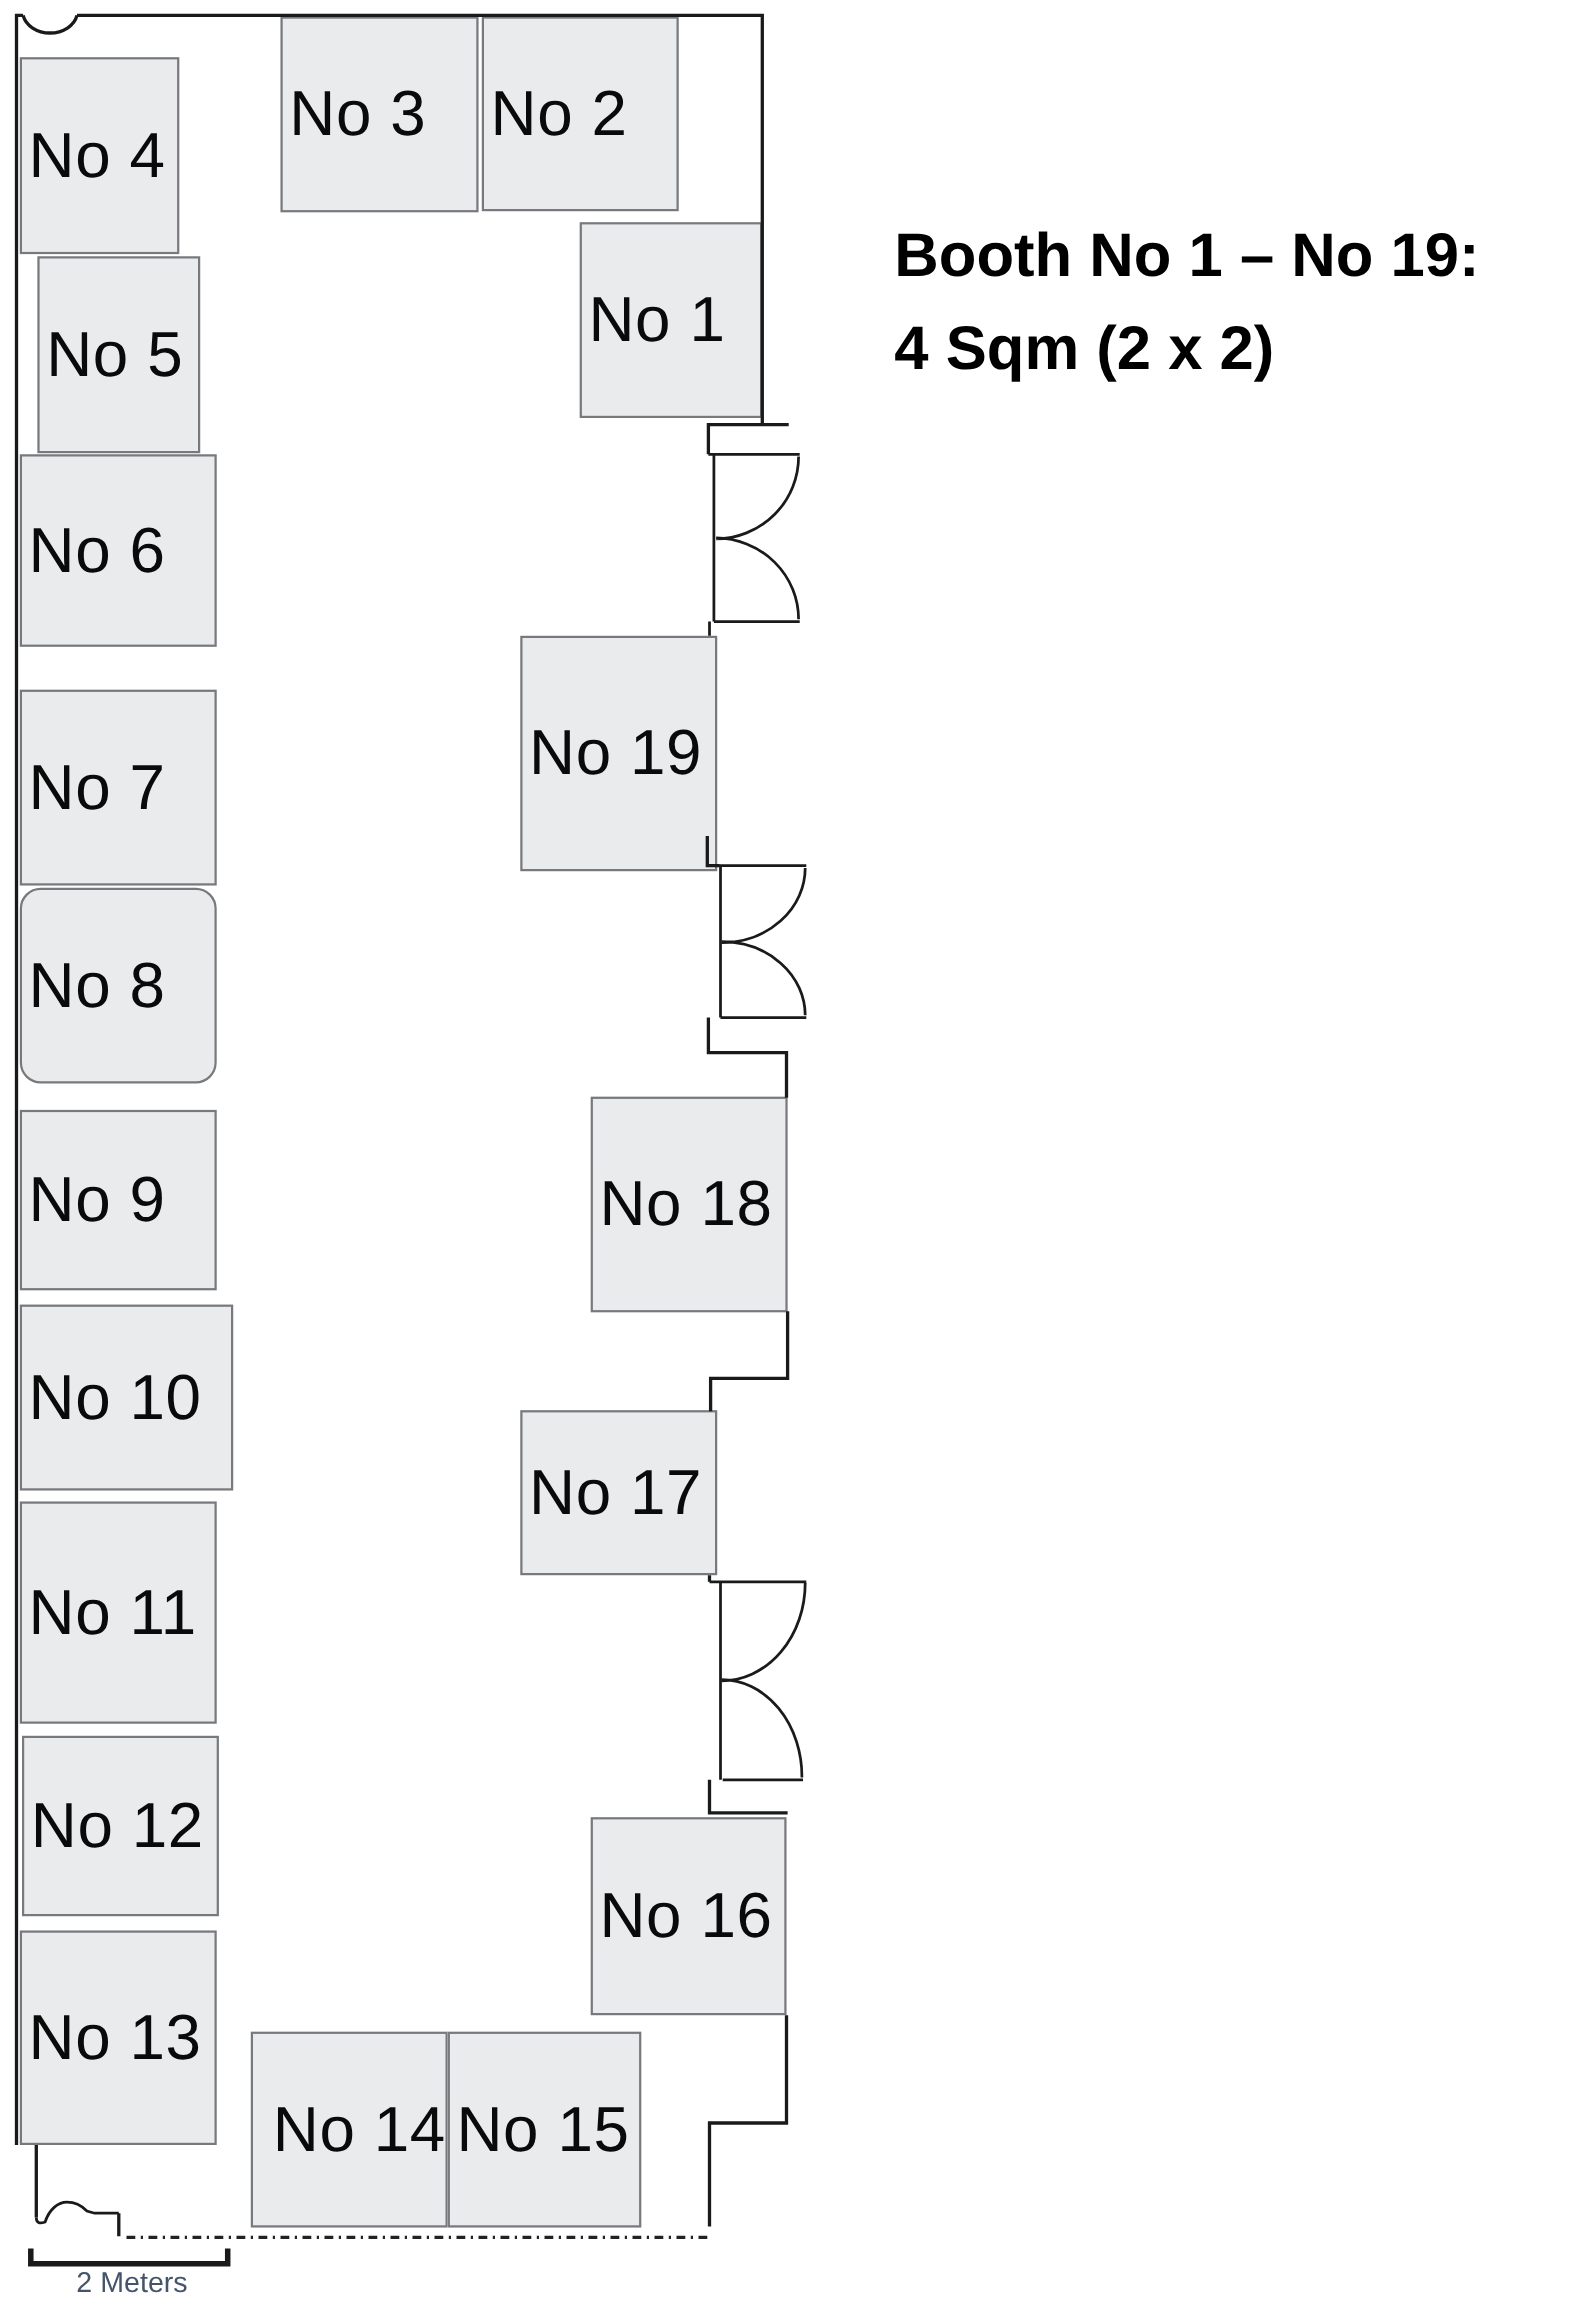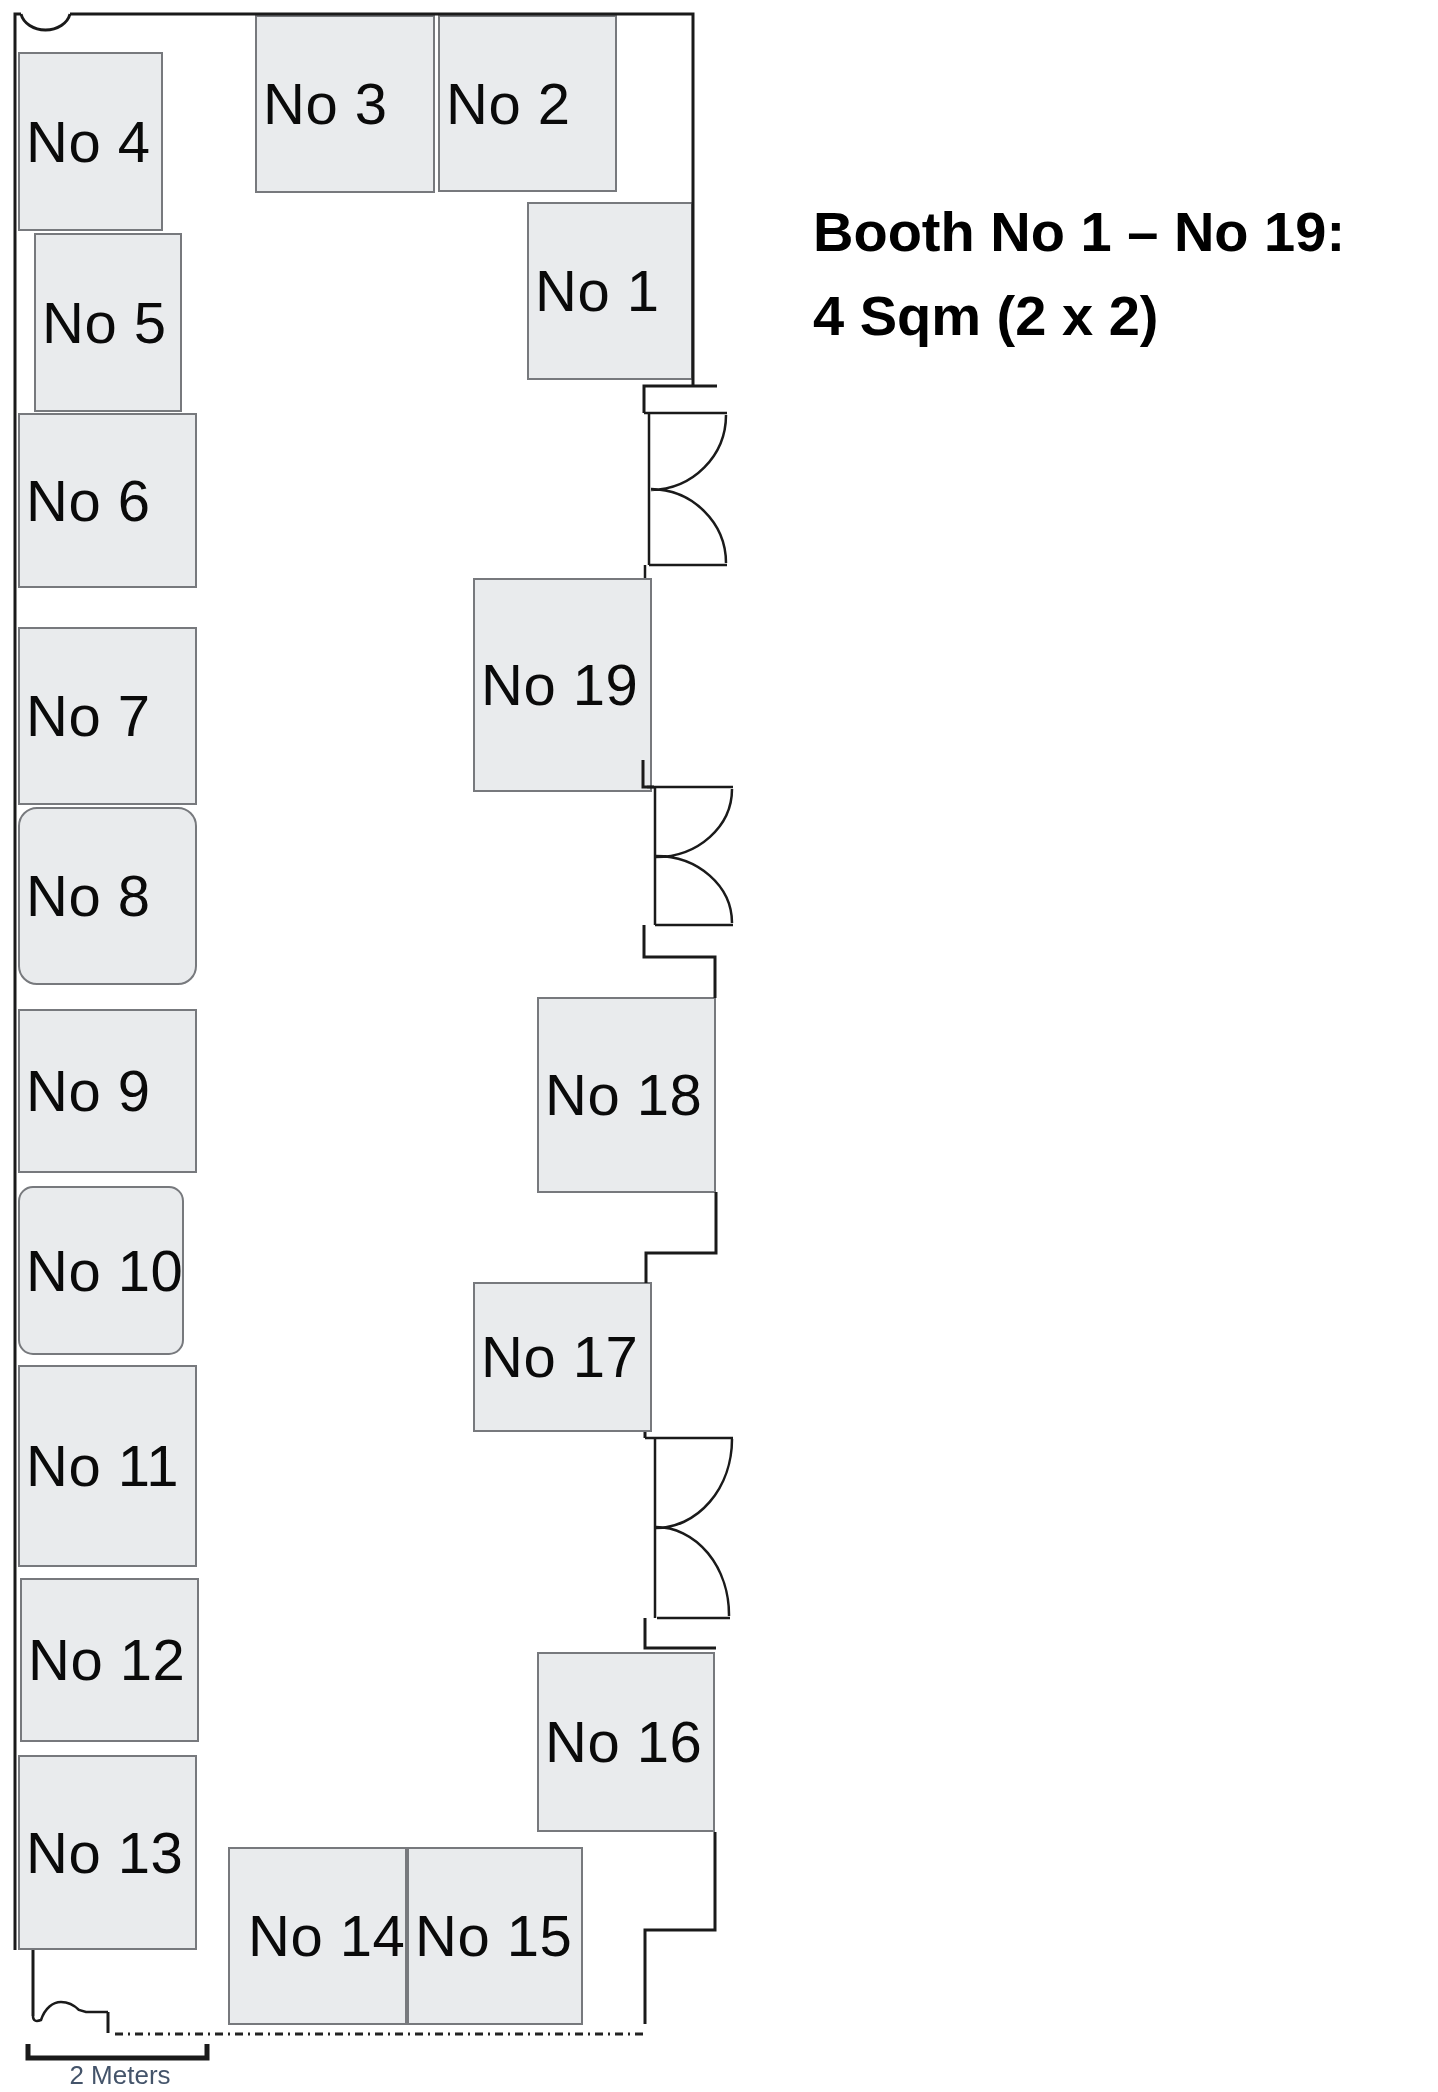--- a/index.html
+++ b/index.html
@@ -81,21 +81,21 @@
     </div>
   <div class="booth" style="left:18px;top:627px;width:179px;height:178px;">
       <span class="booth-label">No 7</span>
     </div>
   <div class="booth" style="left:18px;top:807px;width:179px;height:178px;border-radius:19px;">
       <span class="booth-label">No 8</span>
     </div>
   <div class="booth" style="left:18px;top:1009px;width:179px;height:164px;">
       <span class="booth-label">No 9</span>
     </div>
-  <div class="booth" style="left:18px;top:1186px;width:166px;height:169px;border-radius:15px;">
+  <div class="booth" style="left:18px;top:1186px;width:194px;height:169px;">
       <span class="booth-label">No 10</span>
     </div>
   <div class="booth" style="left:18px;top:1365px;width:179px;height:202px;">
       <span class="booth-label">No 11</span>
     </div>
   <div class="booth" style="left:20px;top:1578px;width:179px;height:164px;">
       <span class="booth-label">No 12</span>
     </div>
   <div class="booth" style="left:18px;top:1755px;width:179px;height:195px;">
       <span class="booth-label">No 13</span>

